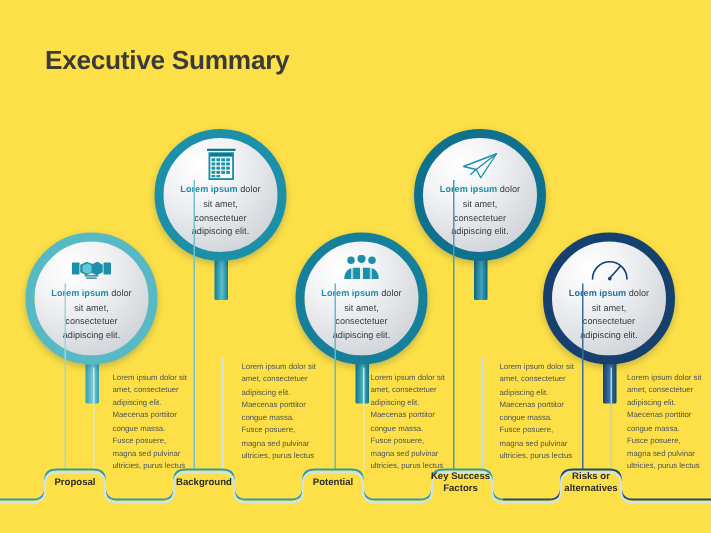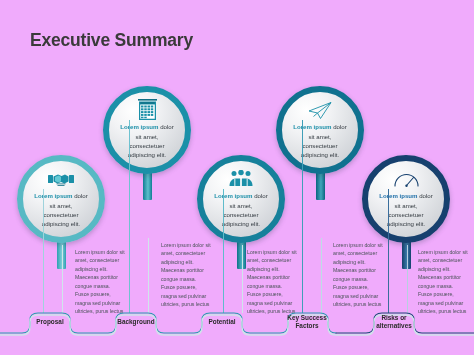--- a/index.html
+++ b/index.html
@@ -5,21 +5,21 @@
   html,body{margin:0;padding:0;}
   body{
     width:474px;height:355px;
     background:#ffffff;
     font-family:"Liberation Sans", sans-serif;
     overflow:hidden;
     position:relative;
   }
   #slide{
     position:absolute;left:0;top:0;width:474px;height:355px;
-    background:#f0abfc;
+    background:#fde047;
     overflow:hidden;
   }
 
   
   #page-title{
     position:absolute;
     left:30px; top:30px;
     font-size:17.5px;
     font-weight:bold;
     color:#3a3a3a;

